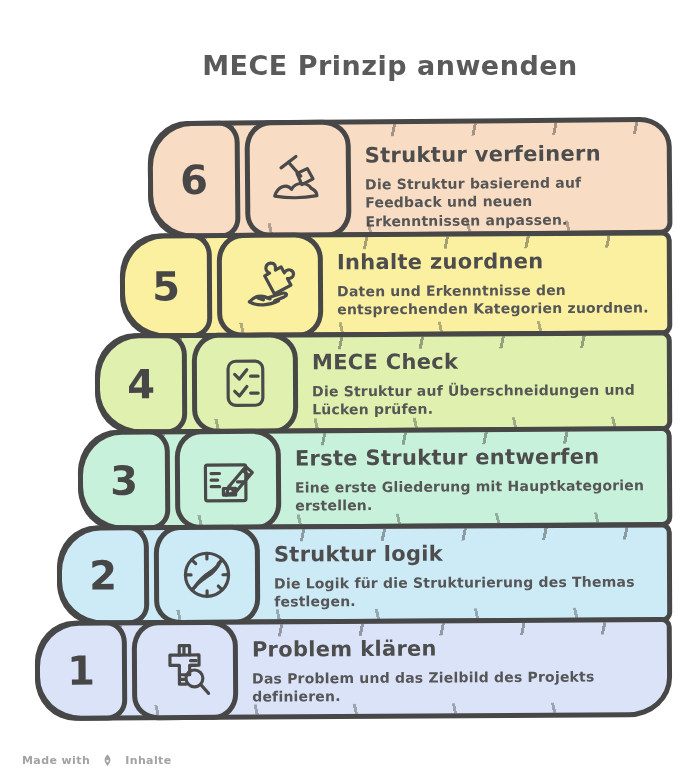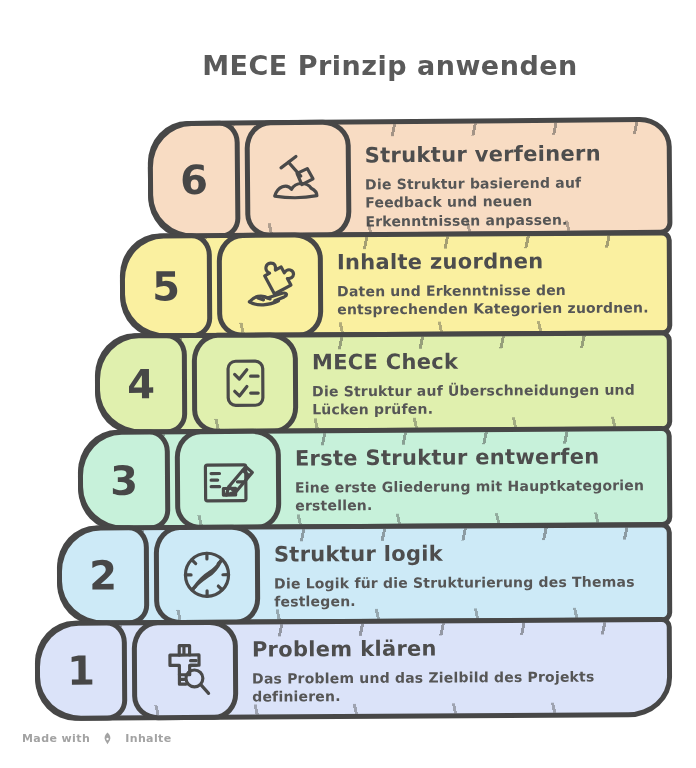--- a/index.html
+++ b/index.html
@@ -43,21 +43,21 @@
   }
   .icon-box svg{width:60px;height:60px;stroke:#4a4a4a;stroke-width:3.4;fill:none;
     stroke-linecap:round;stroke-linejoin:round;}
   .row-text{position:absolute;left:212px;top:0;right:14px;}
   .row-title{font-size:21px;font-weight:bold;color:#4d4d4d;margin-top:13px;letter-spacing:0.3px;}
   .row-desc{font-size:14px;font-weight:bold;color:#565656;margin-top:8px;line-height:1.32;letter-spacing:0.2px;}
   .row-6 .row-title{margin-top:19px;}
   .row-6 .row-desc{max-width:274px;}
   
   .footer{
-    position:absolute;left:22px;bottom:23px;display:flex;align-items:center;gap:12px;
+    position:absolute;left:22px;bottom:1px;display:flex;align-items:center;gap:12px;
     font-size:11px;font-weight:bold;color:#a3a3a3;letter-spacing:0.4px;
   }
   .footer svg{width:11px;height:13px;}
 </style>
 </head>
 <body>
 
 <div class="canvas">
 
   <div class="main-title">MECE Prinzip anwenden</div>

